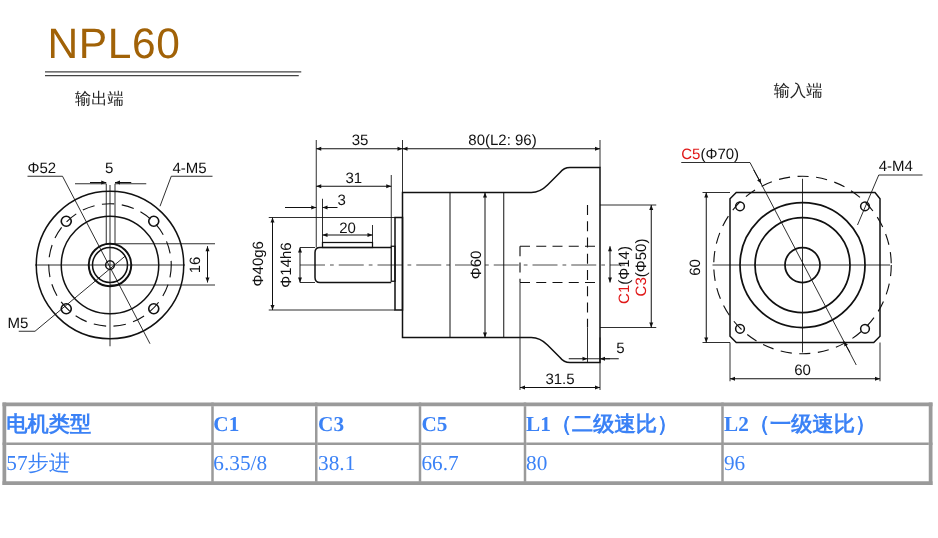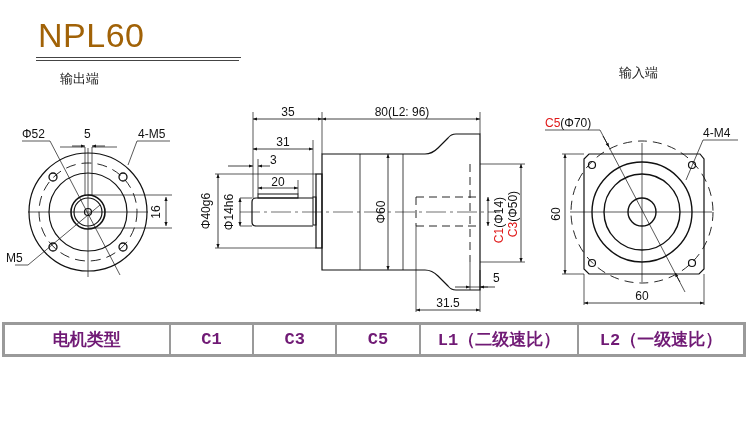--- a/index.html
+++ b/index.html
@@ -7,22 +7,22 @@
          font-family:"DejaVu Sans", "Liberation Sans", sans-serif; color:#111; }
   .title { position:absolute; left:38px; top:16px; font-size:34px; color:#a16207;
            font-family:"Liberation Sans", sans-serif; letter-spacing:0.5px; }
   .rule1 { position:absolute; left:36px; top:57px; width:205px; height:0; border-top:1.5px solid #444; }
   .rule2 { position:absolute; left:36px; top:60px; width:203px; height:0; border-top:1.5px solid #444; }
   .lbl { position:absolute; font-size:13px; color:#222; }
   svg.draw { position:absolute; left:0; top:0; }
   svg text { font-family:"Liberation Sans", "DejaVu Sans", sans-serif; font-size:12px; fill:#111; }
   table.spec { position:absolute; left:2px; top:322px; width:744px; border-collapse:collapse;
                border:3px solid #9a9a9a; font-size:17px; }
-  table.spec td, table.spec th { border:2px solid #9a9a9a; text-align:center; height:29px; padding:0;
-               font-family:Liberation Mono, monospace; color:#701a75; }
+  table.spec td, table.spec th { border:2px solid #9a9a9a; text-align:left; height:29px; padding:0;
+               font-family:Liberation Serif, serif; color:#3b82f6; }
   table.spec th { font-weight:bold; font-size:17px; }
 </style>
 </head>
 <body>
 
 <div class="title">NPL60</div>
 <div class="rule1"></div>
 <div class="rule2"></div>
 <div class="lbl" style="left:60px;top:70px;">输出端</div>
 <div class="lbl" style="left:619px;top:64px;">输入端</div>
@@ -201,14 +201,22 @@
   </colgroup>
   <tbody>
       <tr>
     <th>电机类型</th>
     <th>C1</th>
     <th>C3</th>
     <th>C5</th>
     <th>L1（二级速比）</th>
     <th>L2（一级速比）</th>
   </tr>
+  <tr>
+    <td>57步进</td>
+    <td>6.35/8</td>
+    <td>38.1</td>
+    <td>66.7</td>
+    <td>80</td>
+    <td>96</td>
+  </tr>
 </tbody>
   </table>
 
 </body></html>

